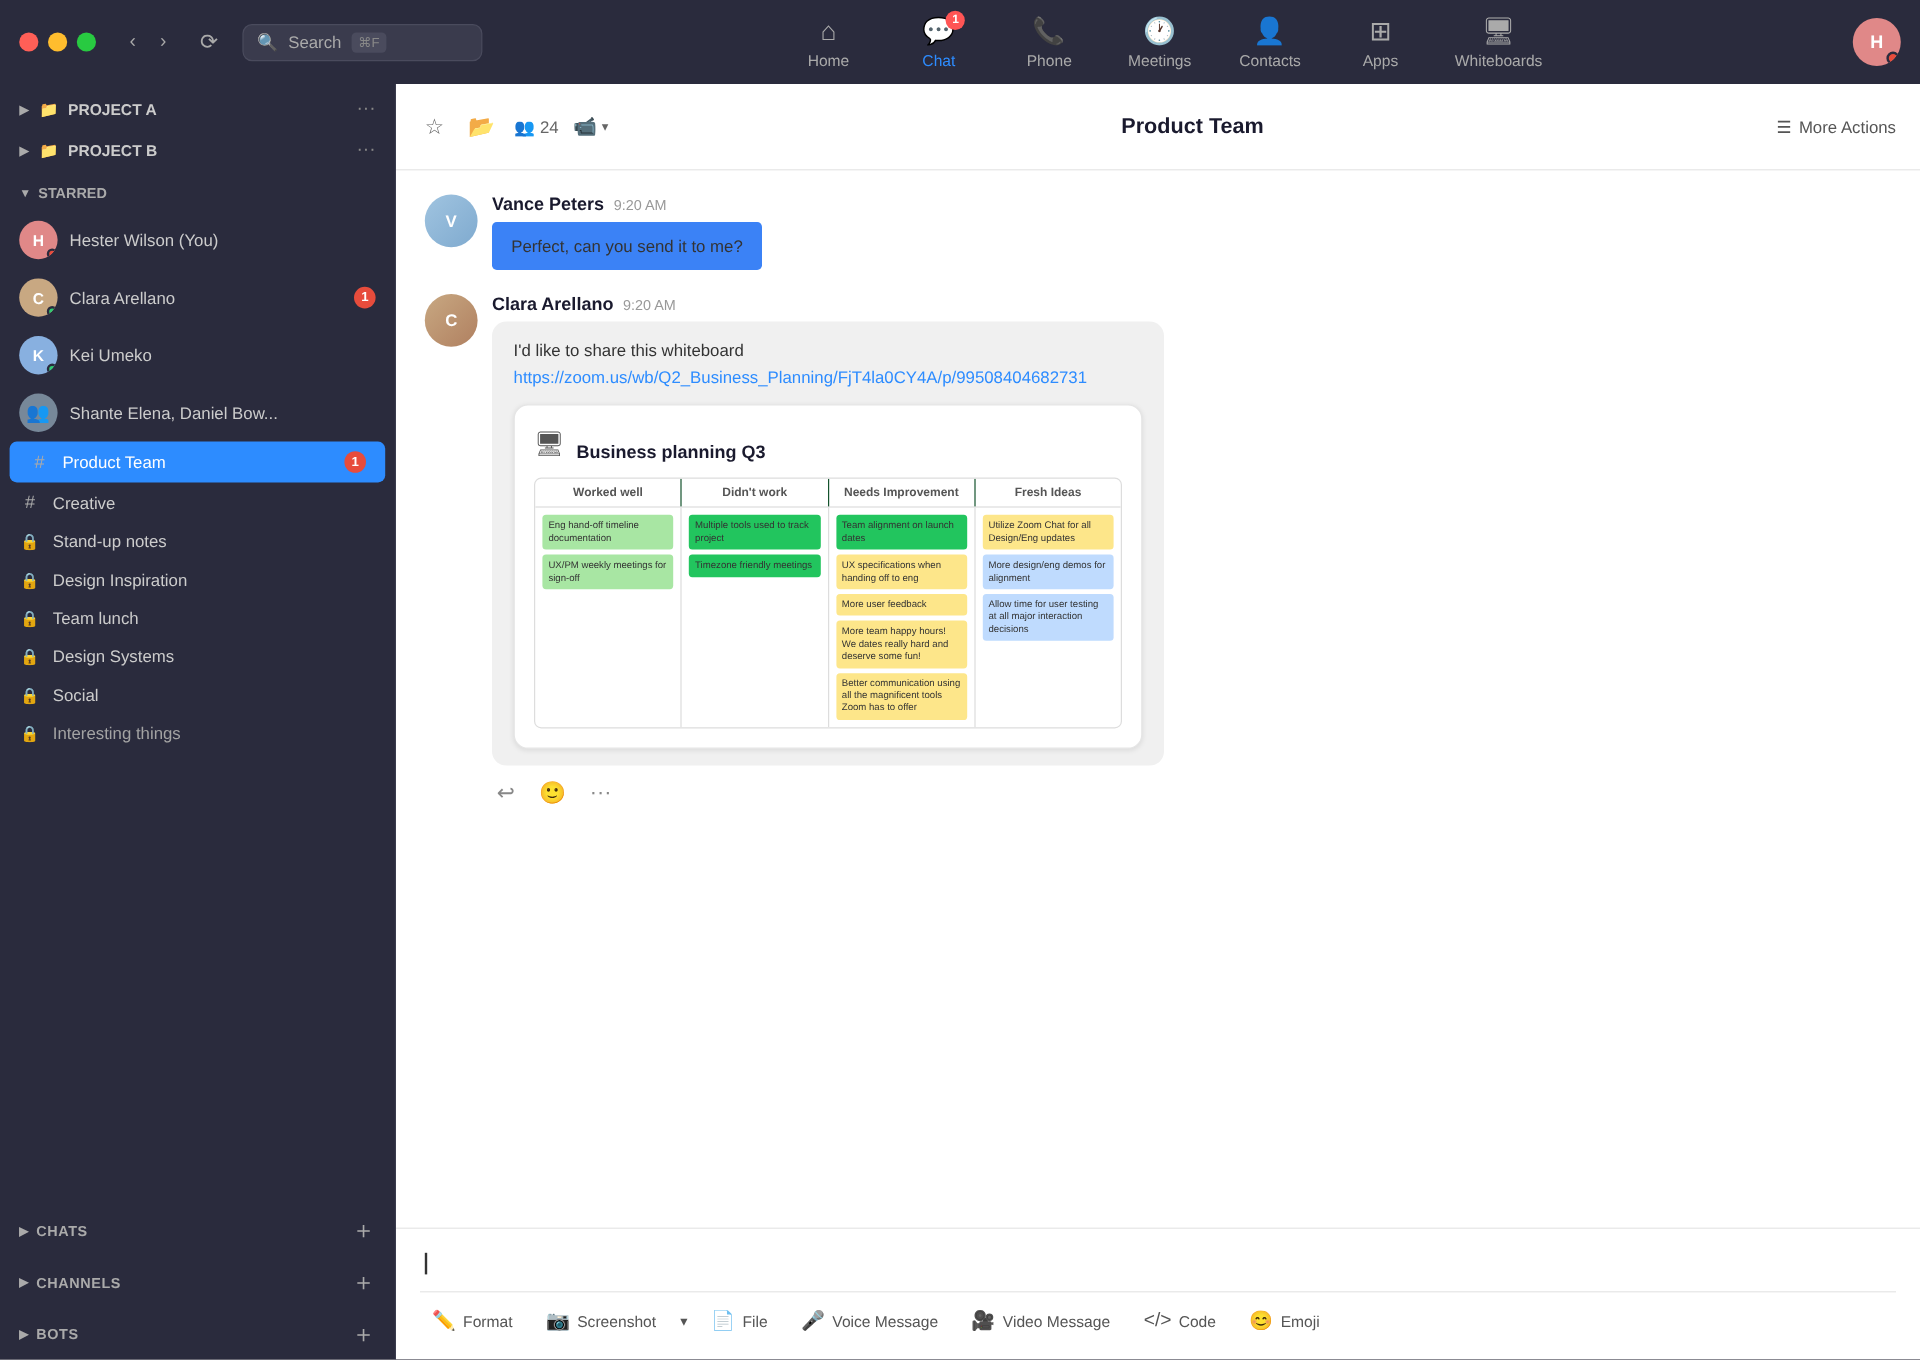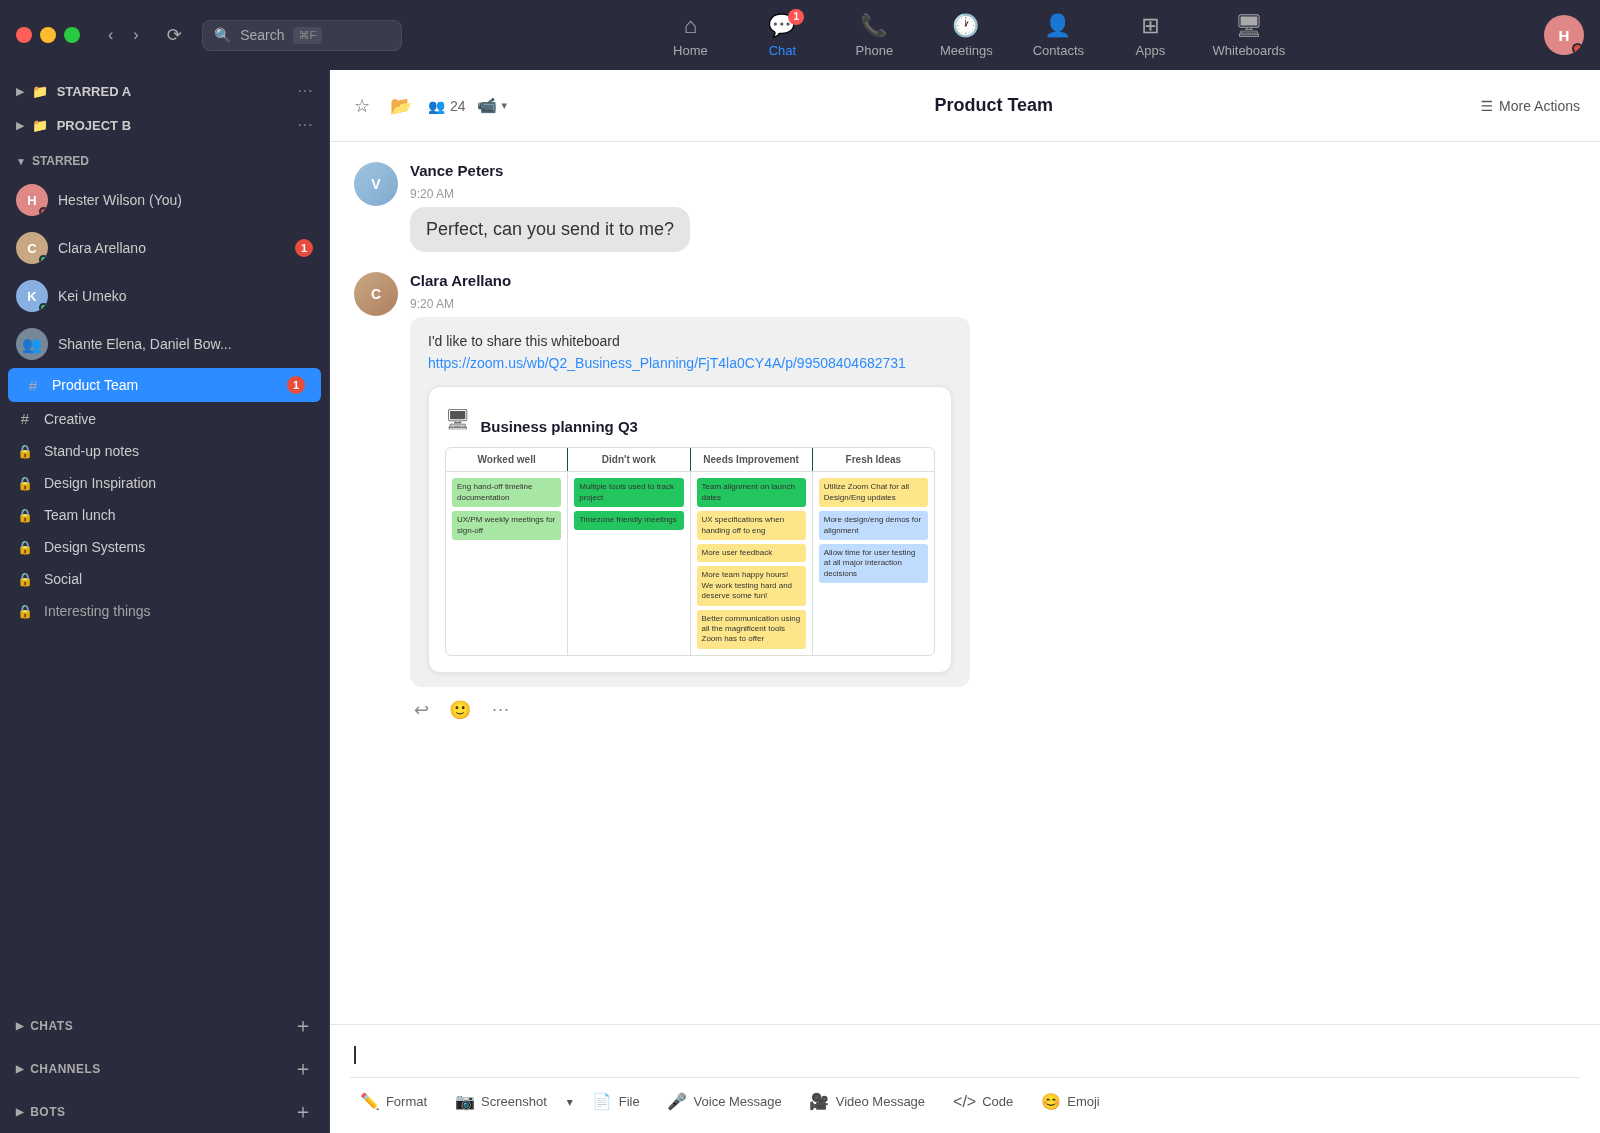--- a/index.html
+++ b/index.html
@@ -58,24 +58,24 @@
     .header-members { display: flex; align-items: center; gap: 4px; font-size: 14px; color: #666; cursor: pointer; }
     .video-dropdown { display: flex; align-items: center; gap: 4px; cursor: pointer; color: #666; }
     .chat-title { font-size: 18px; font-weight: 700; color: #1a1a2e; flex: 1; text-align: center; }
     .more-actions-btn { display: flex; align-items: center; gap: 6px; color: #555; font-size: 14px; cursor: pointer; margin-left: auto; }
 
     
     .messages-area { flex: 1; overflow-y: auto; padding: 20px 24px; }
     .message-group { display: flex; gap: 12px; margin-bottom: 20px; }
     .msg-avatar { width: 40px; height: 40px; border-radius: 50%; flex-shrink: 0; overflow: hidden; display: flex; align-items: center; justify-content: center; font-size: 14px; font-weight: bold; color: white; background: #888; }
     .msg-content { flex: 1; }
-    .msg-header { display: flex; align-items: baseline; gap: 8px; margin-bottom: 6px; flex-direction: column; }
+    .msg-header { display: flex; align-items: baseline; gap: 8px; margin-bottom: 6px; }
     .msg-name { font-weight: 600; font-size: 15px; color: #1a1a2e; }
     .msg-time { font-size: 12px; color: #999; text-align: right; }
-    .msg-bubble { background: #e5e5e5; border-radius: 15px; padding: 12px 16px; font-size: 18px; color: #333; display: inline-block; max-width: 500px; }
+    .msg-bubble { background: #3b82f6; border-radius: 4px; padding: 12px 16px; font-size: 14px; color: #333; display: inline-block; max-width: 500px; }
     .msg-text { font-size: 14px; color: #333; line-height: 1.5; }
     .msg-link { color: #2d8cff; text-decoration: none; font-size: 14px; line-height: 1.6; }
     .whiteboard-card { border: 1px solid #e5e5e5; border-radius: 12px; padding: 16px; margin-top: 12px; background: white; max-width: 540px; box-shadow: 0 1px 4px rgba(0,0,0,0.08); }
     .wb-card-header { display: flex; align-items: center; gap: 10px; margin-bottom: 12px; }
     .wb-icon { font-size: 20px; color: #555; }
     .wb-title { font-size: 15px; font-weight: 700; color: #1a1a2e; margin-top: 15px; }
     .wb-board { background: #fff; border: 1px solid #ddd; border-radius: 6px; overflow: hidden; }
     .wb-columns { display: flex; border-bottom: 1px solid #ddd; }
     .wb-col-header { flex: 1; text-align: center; font-size: 10px; font-weight: 600; color: #555; padding: 6px 4px; border-right: 1px solid #14532d; }
     .wb-col-header:last-child { border-right: none; }
@@ -173,21 +173,21 @@
 
 <div class="main-layout">
 
   <div class="sidebar">
 
     <div class="sidebar-section">
       <div class="sidebar-folder">
         <div class="sidebar-folder-left">
           <span style="font-size:11px; color:#aaa;">▶</span>
           <span>📁</span>
-          <span style="font-size:13px; font-weight:600; color:#ccc;">STARRED A</span>
+          <span style="font-size:13px; font-weight:600; color:#ccc;">PROJECT A</span>
         </div>
         <span class="folder-more">···</span>
       </div>
       <div class="sidebar-folder">
         <div class="sidebar-folder-left">
           <span style="font-size:11px; color:#aaa;">▶</span>
           <span>📁</span>
           <span style="font-size:13px; font-weight:600; color:#ccc;">PROJECT B</span>
         </div>
         <span class="folder-more">···</span>
@@ -366,21 +366,21 @@
 
                   <div class="wb-col">
                     <div class="sticky sticky-red">Multiple tools used to track project</div>
                     <div class="sticky sticky-red">Timezone friendly meetings</div>
                   </div>
 
                   <div class="wb-col">
                     <div class="sticky sticky-red">Team alignment on launch dates</div>
                     <div class="sticky sticky-yellow">UX specifications when handing off to eng</div>
                     <div class="sticky sticky-yellow">More user feedback</div>
-                    <div class="sticky sticky-yellow">More team happy hours! We work testing hard and deserve some fun!</div>
+                    <div class="sticky sticky-yellow">More team happy hours! We dates really hard and deserve some fun!</div>
                     <div class="sticky sticky-yellow">Better communication using all the magnificent tools Zoom has to offer</div>
                   </div>
 
                   <div class="wb-col">
                     <div class="sticky sticky-yellow">Utilize Zoom Chat for all Design/Eng updates</div>
                     <div class="sticky sticky-blue">More design/eng demos for alignment</div>
                     <div class="sticky sticky-blue">Allow time for user testing at all major interaction decisions</div>
                   </div>
                 </div>
               </div>

